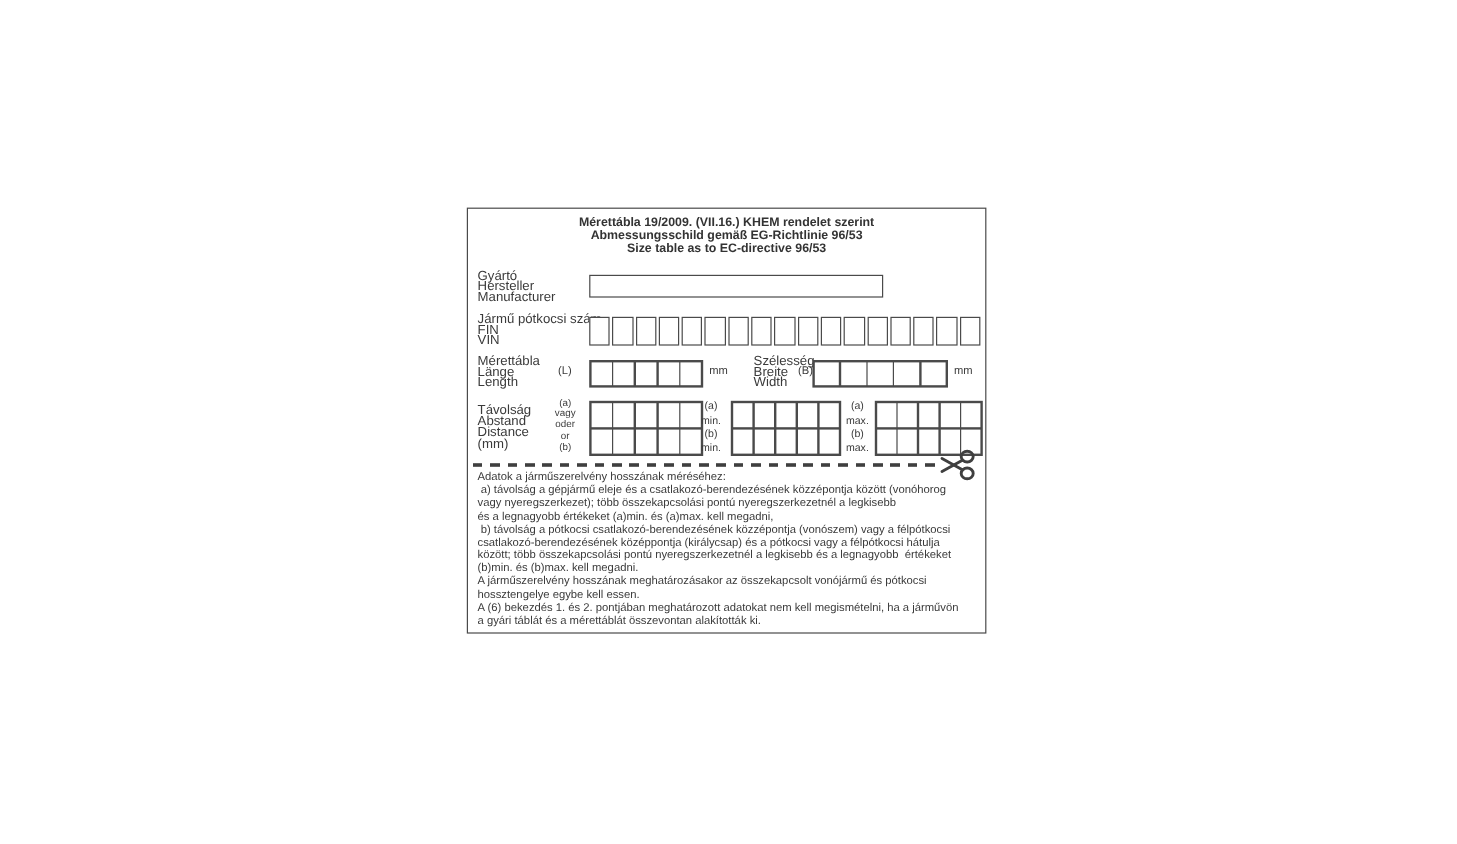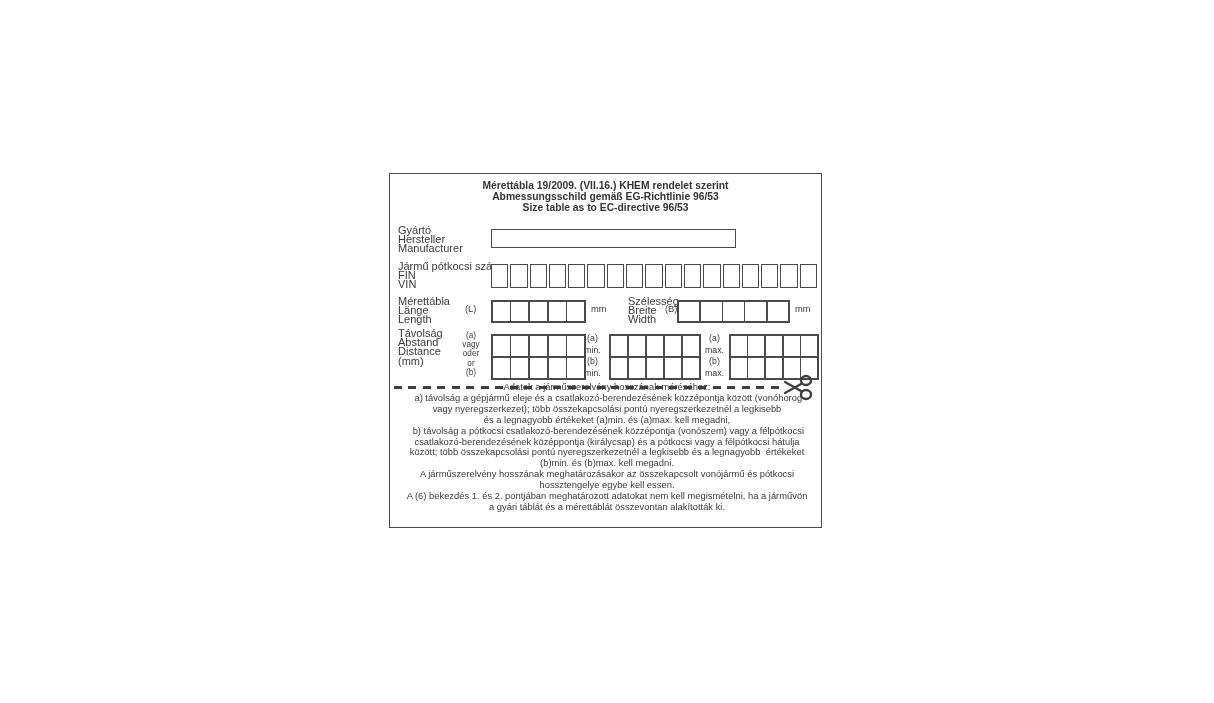--- a/index.html
+++ b/index.html
@@ -149,21 +149,21 @@
     <div class="abs unit" style="left:275px; top:130px;">(B)</div>
     <div class="abs boxes-joined" style="left: 287px; top: 126px; width: 113px; height: 23px; grid-template-columns: repeat(5, 1fr);">
         <div class="cell"></div>
         <div class="cell"></div>
         <div class="cell"></div>
         <div class="cell"></div>
         <div class="cell"></div>
       </div>
     <div class="abs unit" style="left:405px; top:130px;">mm</div>
 
-    <div class="abs lbl" style="left:8px; top:155px;">Távolság
+    <div class="abs lbl" style="left:8px; top:164px;">Távolság
 Abstand
 Distance
 (mm)</div>
     <div class="abs small-lbl" style="left:62px; top:157px; width:38px;">(a)
 vagy
 oder
 or
 (b)</div>
     <div class="abs boxes-joined" style="left: 101px; top: 160px; width: 95px; height: 46px; grid-template-columns: repeat(5, 1fr); grid-template-rows: repeat(2, 1fr);">
         <div class="cell"></div>
@@ -215,21 +215,21 @@
       <svg width="32" height="27" viewBox="0 0 32 27">
         <g fill="none" stroke="#3f3f3f" stroke-width="2.4" stroke-linecap="round">
           <ellipse cx="24" cy="6.5" rx="5" ry="4.5"></ellipse>
           <ellipse cx="24" cy="20.5" rx="5" ry="4.5"></ellipse>
           <path d="M20 9.5 L3 19"></path>
           <path d="M20 17.5 L3 8"></path>
         </g>
       </svg>
     </div>
 
-    <div class="abs notes" style="left:8px; top:208px; width:418px;text-align:center;">Adatok a járműszerelvény hosszának méréséhez:
+    <div class="abs notes" style="left:8px; top:218px; width:418px;">Adatok a járműszerelvény hosszának méréséhez:
  a) távolság a gépjármű eleje és a csatlakozó-berendezésének közzépontja között (vonóhorog
 vagy nyeregszerkezet); több összekapcsolási pontú nyeregszerkezetnél a legkisebb
 és a legnagyobb értékeket (a)min. és (a)max. kell megadni,
  b) távolság a pótkocsi csatlakozó-berendezésének közzépontja (vonószem) vagy a félpótkocsi
 csatlakozó-berendezésének középpontja (királycsap) és a pótkocsi vagy a félpótkocsi hátulja
 között; több összekapcsolási pontú nyeregszerkezetnél a legkisebb és a legnagyobb  értékeket
 (b)min. és (b)max. kell megadni.
 A járműszerelvény hosszának meghatározásakor az összekapcsolt vonójármű és pótkocsi
 hossztengelye egybe kell essen.
 A (6) bekezdés 1. és 2. pontjában meghatározott adatokat nem kell megismételni, ha a járművön

